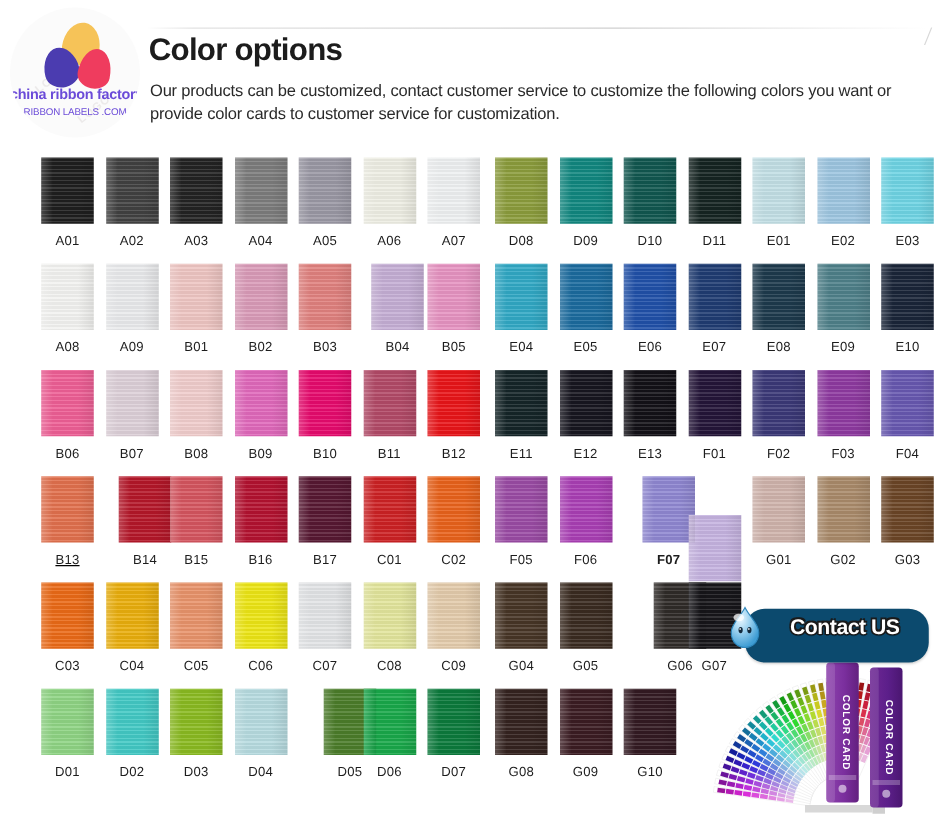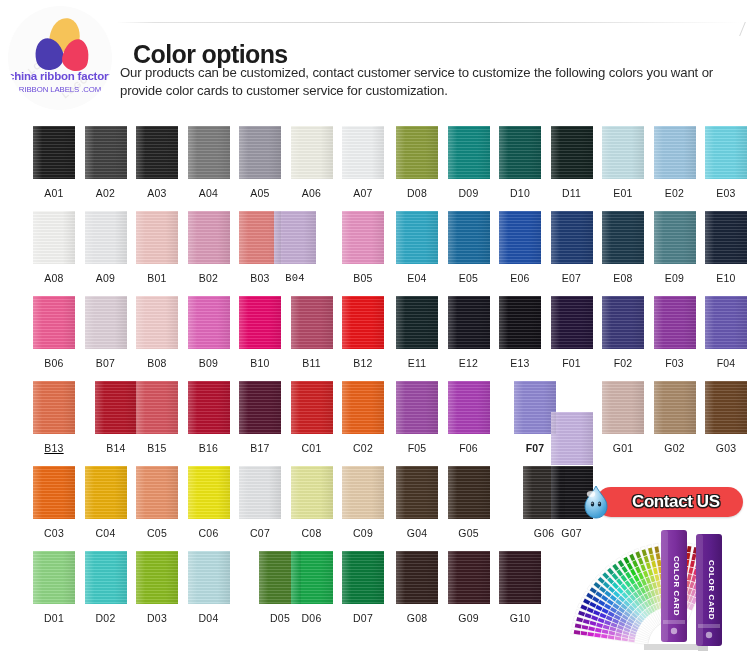--- a/index.html
+++ b/index.html
@@ -64,21 +64,21 @@
   .title-rule {
     position: absolute; left: 0px; top: 0px; width: 625px; height: 1px;
     background: linear-gradient(to right, #ffffff 0%, #e2e2e2 6%, #cfcfcf 60%, #ffffff 100%);
   }
   .title-rule-tail {
     position: absolute; left: 610px; top: 0px; width: 16px; height: 14px;
     border-right: 1px solid #d8d8d8;
     transform: skewX(-22deg);
   }
   h1.page-title {
-    margin: 14px; position: absolute; left: 2px; top: 4px;
+    margin: 0; position: absolute; left: 2px; top: 4px;
     font-size: 25px; font-weight: bold; color: #1c1c1c;
     letter-spacing: -0.6px;
   }
   .subtitle {
     position: absolute; left: 3px; top: 42px; width: 612px;
     font-size: 13.2px; color: #2a2a2a; line-height: 17.5px;
     letter-spacing: -0.15px;
   }
 
   
@@ -119,22 +119,22 @@
     pointer-events: none; z-index: 2;
   }
   .label {
     margin-top: 8px; width: 42px; text-align: center;
     font-size: 10.5px; color: #1d1d1d; letter-spacing: 0.2px;
   }
 
   
   .contact-badge {
     position: absolute; left: 596px; top: 487px;
-    width: 147px; height: 30px;
-    background: #ef4444;
+    width: 147px; height: 43px;
+    background: #0c4a6e;
     border-radius: 16px;
     box-shadow: 0 1px 2px rgba(0,0,0,0.18);
     z-index: 20;
   }
   .contact-text {
     position: absolute; left: 36px; top: 5px;
     font-size: 17px; font-weight: bold; color: #ffffff;
     letter-spacing: -0.4px;
     text-shadow:
       -1.2px -1.2px 0 #1a1a1a,  1.2px -1.2px 0 #1a1a1a,
@@ -255,21 +255,21 @@
             <div class="label nosel">B01</div>
           </div>
           <div class="cell" style="left: 154.5px;">
             <div class="swatch" style="background: rgb(217, 155, 184);"></div>
             <div class="label nosel">B02</div>
           </div>
           <div class="cell" style="left: 206px;">
             <div class="swatch" style="background: rgb(224, 129, 126);"></div>
             <div class="label nosel">B03</div>
           </div>
-          <div class="cell" style="left: 241px; font-family: Liberation Mono, monospace;">
+          <div class="cell" style="left: 264px;">
             <div class="swatch" style="background: rgb(196, 174, 212);"></div>
             <div class="label nosel">B04</div>
           </div>
           <div class="cell" style="left: 309px;">
             <div class="swatch" style="background: rgb(230, 147, 193);"></div>
             <div class="label nosel">B05</div>
           </div>
         </div>
         <div class="group right">
           <div class="cell" style="left: 0px;">

